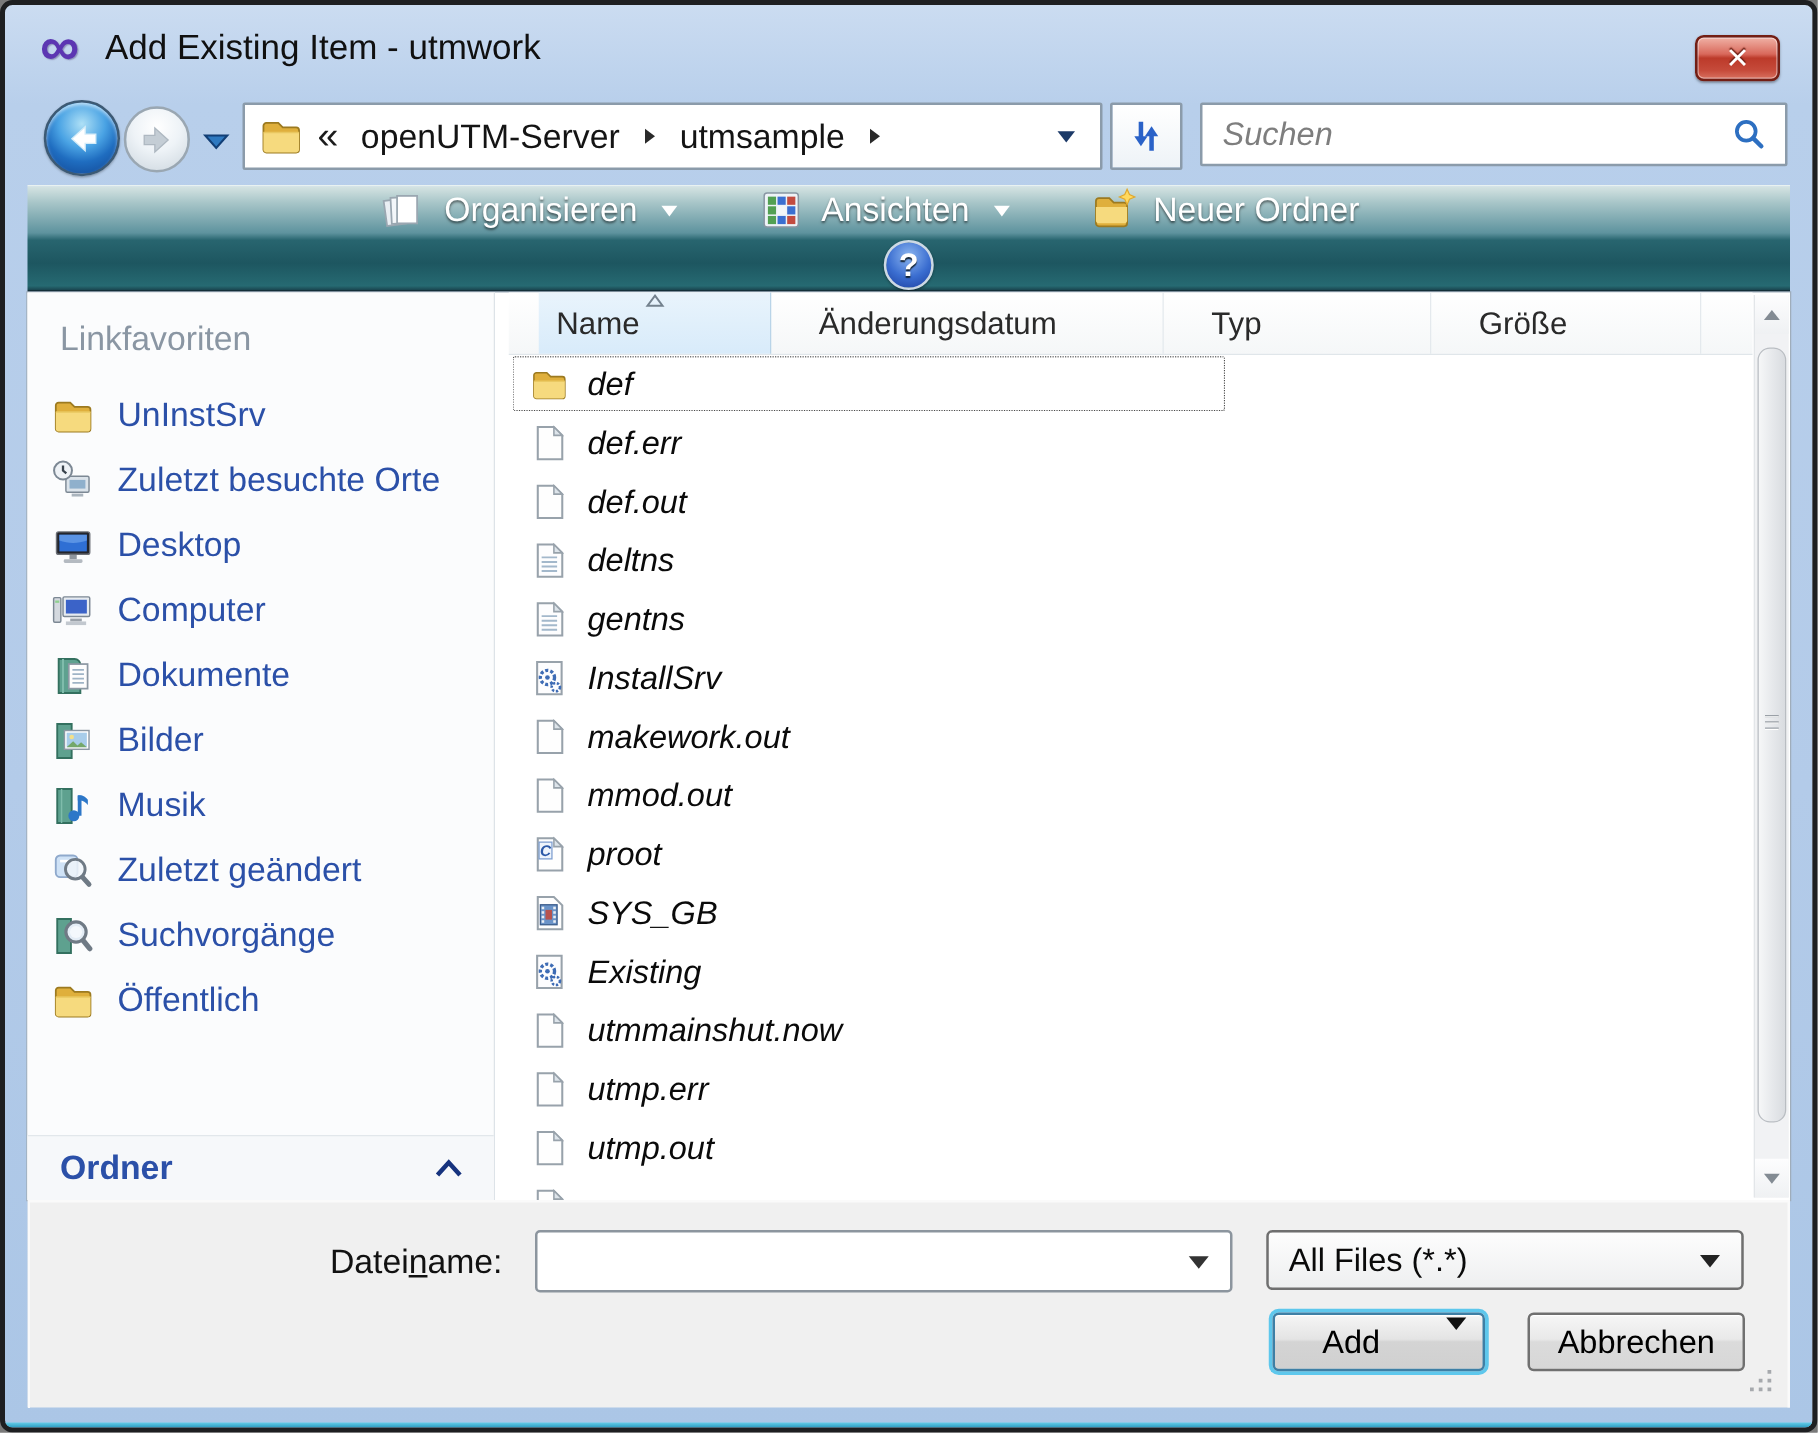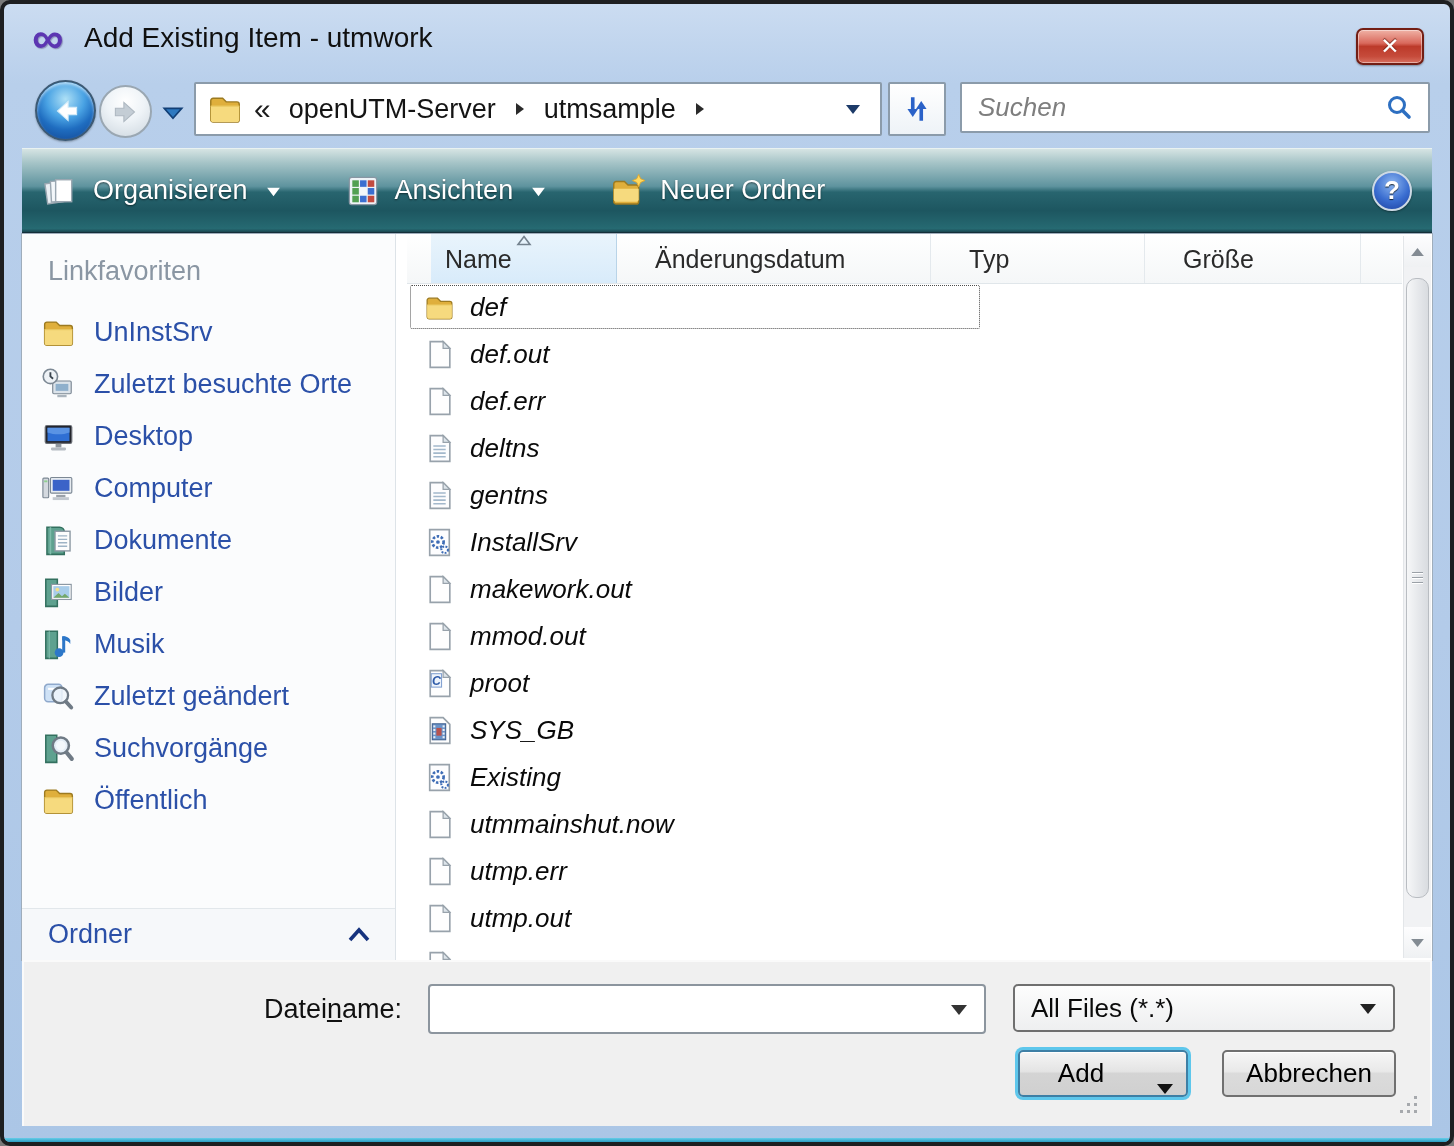--- a/index.html
+++ b/index.html
@@ -53,21 +53,21 @@
     border:2px solid #8b9baa;border-radius:2px;display:flex;align-items:center;}
   .search-box input{flex:1;border:none;outline:none;background:transparent;font-size:26px;
     padding:0 8px 0 16px;color:#222;}
   .search-box input::placeholder{font-style:italic;color:#7e7e7e;opacity:1;}
   .search-mag{width:32px;height:32px;margin-right:12px;flex:0 0 auto;}
 
   
   .toolbar{position:absolute;left:18px;top:144px;width:1410px;height:86px;
     background:linear-gradient(180deg,#d6e4e3 0%,#a7c5c8 16%,#5e939e 45%,#28656f 52%,#1d5660 74%,#266a72 96%,#1a4650 100%);
     border-top:1px solid #e9f2f1;border-bottom:2px solid #142f39;
-    display:flex;align-items:center;padding:0 20px;}
+    display:flex;align-items:center;padding:0 20px;flex-direction:column;}
   .tb-item{display:flex;align-items:center;gap:13px;margin-right:62px;cursor:default;}
   .tb-item .icon{width:38px;height:38px;}
   .tb-label{font-size:27px;color:#ffffff;text-shadow:0 1px 2px rgba(0,0,0,.55);white-space:nowrap;}
   .dd-arrow{width:17px;height:13px;margin-left:4px;}
   .tb-spacer{flex:1;}
   .help-btn{width:40px;height:40px;border-radius:50%;border:2px solid #cdd9e4;
     background:radial-gradient(circle at 50% 30%,#8cb6f0 0%,#3a6dd0 55%,#1c3f9e 100%);
     display:flex;align-items:center;justify-content:center;box-shadow:0 1px 2px rgba(0,0,0,.4);}
   .help-btn span{color:#fff;font-weight:bold;font-size:26px;text-shadow:0 1px 1px #123;}
 
@@ -76,21 +76,21 @@
     box-shadow:0 0 0 1px #9fadbb;display:flex;gap:11px;}
   .sidebar{position:relative;width:374px;height:100%;background:#fbfcfd;
     border-right:1px solid #dde3e8;flex:0 0 auto;}
   .sb-header{position:absolute;left:26px;top:22px;font-size:27px;color:#8a96a3;}
   .sb-items{position:absolute;left:0;top:72px;right:0;}
   .sb-item{height:52px;display:flex;align-items:center;gap:17px;padding-left:18px;cursor:default;}
   .sb-item .icon{width:37px;height:37px;flex:0 0 auto;}
   .sb-label{font-size:27px;color:#2b50a8;white-space:nowrap;}
   .folders-bar{position:absolute;left:0;right:0;bottom:0;height:52px;background:#f6f8fa;
     border-top:1px solid #e2e7eb;display:flex;align-items:center;}
-  .folders-label{font-size:27px;color:#2b50a8;margin-left:26px;flex:1;}
+  .folders-label{font-size:27px;color:#2b50a8;margin-left:26px;flex:1;font-weight:bold;}
   .folders-chevron{width:24px;height:17px;margin-right:24px;}
 
   .filearea{position:relative;flex:1;height:100%;}
   .list-header{position:absolute;left:0;top:0;right:30px;height:50px;display:flex;
     background:linear-gradient(180deg,#ffffff,#f5f7f8);border-bottom:1px solid #e0e6ea;}
   .col{position:relative;height:100%;line-height:50px;font-size:25px;color:#2a2a2a;
     padding-left:14px;border-right:1px solid #e4e9ed;white-space:nowrap;overflow:hidden;margin-left:24px;}
   .col.sorted{background:linear-gradient(180deg,#e9f4fc,#d8ebfa);border-right:1px solid #b9d4e8;}
   .sort-arrow{position:absolute;left:50%;top:1px;margin-left:-8px;width:16px;height:11px;line-height:0;}
   .col-filler{flex:1;height:100%;}
@@ -125,21 +125,21 @@
     border:2px solid #8c959e;border-radius:4px;display:flex;align-items:center;}
   .fn-combo input{flex:1;border:none;outline:none;font-size:26px;padding:0 14px;background:transparent;}
   .combo-arrow{width:18px;height:14px;margin-right:16px;flex:0 0 auto;}
   .ft-select{position:absolute;left:991px;top:24px;width:382px;height:48px;border-radius:5px;
     border:2px solid #6f6f6f;background:linear-gradient(180deg,#fdfdfd,#eeeff0);
     display:flex;align-items:center;}
   .ft-value{flex:1;font-size:26px;color:#0a0a0a;padding-left:16px;white-space:nowrap;}
   .add-btn{position:absolute;left:996px;top:90px;width:170px;height:47px;border-radius:5px;
     border:2px solid #3e7fa5;box-shadow:0 0 0 3px #5ec7ec,inset 0 1px 0 #fff;
     background:linear-gradient(180deg,#f5f5f5,#e4e4e4 45%,#d4d4d4 50%,#d0d0d0);
-    display:flex;align-items:flex-end;}
+    display:flex;align-items:flex-start;}
   .add-label{flex:1;text-align:center;font-size:26px;color:#000;line-height:43px;}
   .add-sep{width:2px;background:#787878;margin:4px 0;}
   .add-dd{width:42px;display:flex;align-items:center;justify-content:center;}
   .add-dd svg{width:18px;height:13px;}
   .cancel-btn{position:absolute;left:1200px;top:90px;width:174px;height:47px;border-radius:5px;
     border:2px solid #707070;box-shadow:inset 0 1px 0 #fff;
     background:linear-gradient(180deg,#f6f6f6,#e9e9e9 45%,#dbdbdb 50%,#d7d7d7);
     text-align:center;font-size:26px;color:#000;line-height:43px;}
   .resize-grip{position:absolute;right:12px;bottom:10px;width:24px;height:24px;}
 </style>
@@ -396,28 +396,28 @@
                   <path d="M4 13.5h24V25c0 1.1-.9 2-2 2H6c-1.1 0-2-.9-2-2z" fill="#f6da7e"></path>
                   <path d="M4 13.5h24" stroke="#e9c75f" stroke-width="1"></path>
                 </svg></span>
               <span class="fname">def</span>
             </div>
             <div class="row">
               <span class="ficon"><svg viewBox="0 0 32 32">
                   <path d="M7 3.5h12.5L26 10v18.5H7z" fill="#fefefe" stroke="#98a2ab" stroke-width="1.6"></path>
                   <path d="M19.5 3.5V10H26z" fill="#dde4ea" stroke="#98a2ab" stroke-width="1.2"></path>
                 </svg></span>
+              <span class="fname">def.err</span>
+            </div>
+            <div class="row">
+              <span class="ficon"><svg viewBox="0 0 32 32">
+                  <path d="M7 3.5h12.5L26 10v18.5H7z" fill="#fefefe" stroke="#98a2ab" stroke-width="1.6"></path>
+                  <path d="M19.5 3.5V10H26z" fill="#dde4ea" stroke="#98a2ab" stroke-width="1.2"></path>
+                </svg></span>
               <span class="fname">def.out</span>
-            </div>
-            <div class="row">
-              <span class="ficon"><svg viewBox="0 0 32 32">
-                  <path d="M7 3.5h12.5L26 10v18.5H7z" fill="#fefefe" stroke="#98a2ab" stroke-width="1.6"></path>
-                  <path d="M19.5 3.5V10H26z" fill="#dde4ea" stroke="#98a2ab" stroke-width="1.2"></path>
-                </svg></span>
-              <span class="fname">def.err</span>
             </div>
             <div class="row">
               <span class="ficon"><svg viewBox="0 0 32 32">
                   <path d="M7 3.5h12.5L26 10v18.5H7z" fill="#fdfdfe" stroke="#98a2ab" stroke-width="1.6"></path>
                   <path d="M19.5 3.5V10H26z" fill="#dde4ea" stroke="#98a2ab" stroke-width="1.2"></path>
                   <g stroke="#a3b8cb" stroke-width="1.5">
                     <path d="M10 13.5h12M10 17h12M10 20.5h12M10 24h12"></path>
                   </g>
                 </svg></span>
               <span class="fname">deltns</span>

